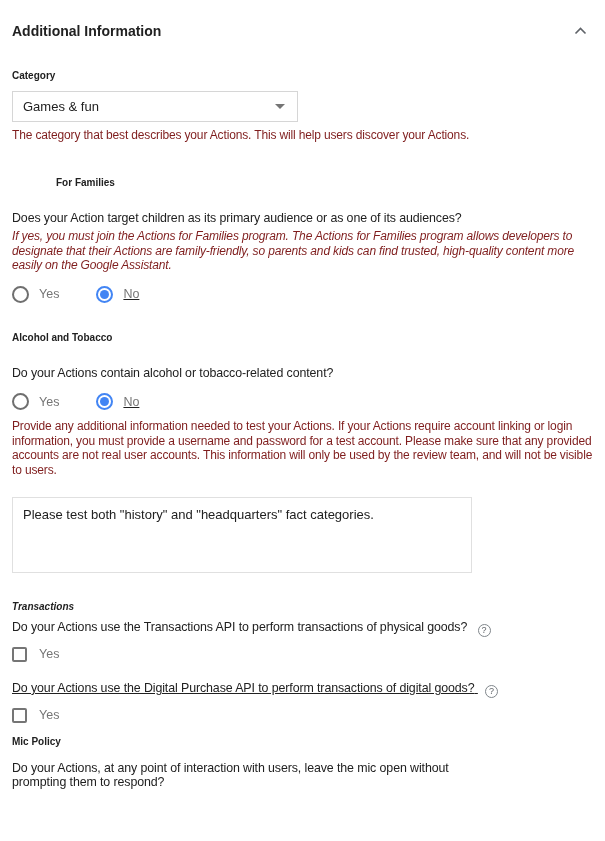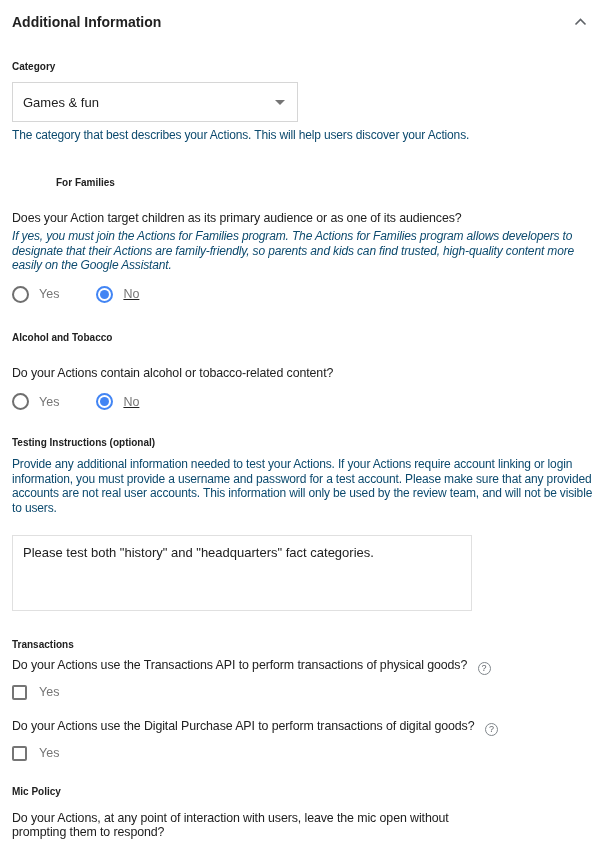--- a/index.html
+++ b/index.html
@@ -5,55 +5,55 @@
   * { margin: 0; padding: 0; box-sizing: border-box; }
   html, body { width: 605px; height: 841px; background: #ffffff; overflow: hidden; }
   body {
     font-family: "Liberation Sans", "DejaVu Sans", sans-serif;
     color: #212121;
   }
   .page { padding: 0 12px 0 12px; }
 
   
   .hdr {
-    padding-top: 14px;
+    padding-top: 23px;
     display: flex;
     justify-content: space-between;
     align-items: center;
   }
   .hdr-title { font-size: 14px; font-weight: bold; color: #212121; }
   .collapse-btn {
     background: none; border: none; cursor: pointer;
     padding: 2px 4px; margin-right: 2px; line-height: 0;
   }
 
   
   .sec-title { font-size: 10px; font-weight: bold; color: #212121; }
 
   
   .cat-label { margin-top: 31px; }
   .select {
     margin-top: 10px;
-    width: 286px; height: 40px;
+    width: 286px; height: 31px;
     border: 1px solid #d6d6d6;
     background: #fff;
     display: flex; align-items: center; justify-content: space-between;
     padding: 0 12px 0 10px;
     cursor: pointer;
   }
   .select-value { font-size: 13px; color: #212121; }
   .caret-down {
     width: 0; height: 0;
     border-left: 5px solid transparent;
     border-right: 5px solid transparent;
     border-top: 5px solid #757575;
   }
 
   .helper {
-    color: #0c4a6e;
+    color: #7f1d1d;
     font-size: 12px;
     letter-spacing: -0.15px;
     line-height: 14.5px;
     max-width: 583px;
   }
   .cat-helper { margin-top: 6px; }
 
   .question {
     font-size: 12.4px;
     letter-spacing: -0.1px;
@@ -112,24 +112,24 @@
   }
   .cb-label { margin-left: 12px; font-size: 12.5px; color: #757575; }
 
   
   .mt-ff-title  { margin-top: 34px; padding-left: 44px; }
   .mt-question  { margin-top: 23px; }
   .mt-helper    { margin-top: 4px; font-style: italic; }
   .mt-at-title  { margin-top: 29px; }
   .mt-ti-title  { margin-top: 27px; }
   .mt-ti-helper { margin-top: 9px; }
-  .mt-tr-title  { margin-top: 28px; }
+  .mt-tr-title  { margin-top: 28px; font-style: italic; }
   .mt-q1        { margin-top: 8px; }
-  .mt-q2        { margin-top: 19px; }
-  .mt-mic-title { margin-top: 25px; }
+  .mt-q2        { margin-top: 19px; text-decoration: underline; }
+  .mt-mic-title { margin-top: 13px; }
   .mt-mic-q     { margin-top: 14px; max-width: 484px; }
 </style>
 </head>
 <body>
 
 <div class="page">
 
   <div class="hdr">
     <div class="hdr-title">Additional Information</div>
     <button class="collapse-btn">
@@ -176,21 +176,20 @@
       <span class="radio-label">Yes</span>
     </div>
     <div class="radio-opt">
       <span class="radio checked">
           <span class="dot"></span>
         </span>
       <span class="radio-label">No</span>
     </div>
   </div>
 
-  <div class="sec-title mt-ti-title">Testing Instructions (optional)</div>
   <div class="helper mt-ti-helper">Provide any additional information needed to test your Actions. If your Actions require account linking or login information, you must provide a username and password for a test account. Please make sure that any provided accounts are not real user accounts. This information will only be used by the review team, and will not be visible to users.</div>
   <textarea class="ta" spellcheck="false" style="">Please test both "history" and "headquarters" fact categories.</textarea>
 
   <div class="sec-title mt-tr-title">Transactions</div>
 
   <div class="question mt-q1">
     <span>Do your Actions use the Transactions API to perform transactions of physical goods?</span>
     <span class="help-icon">?</span>
   </div>
   <div class="cb-row">

